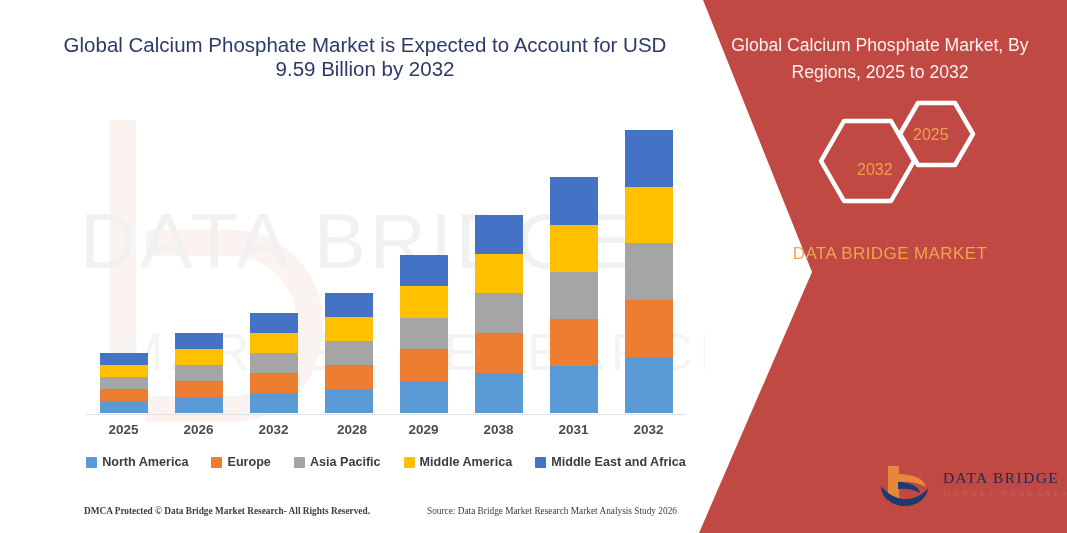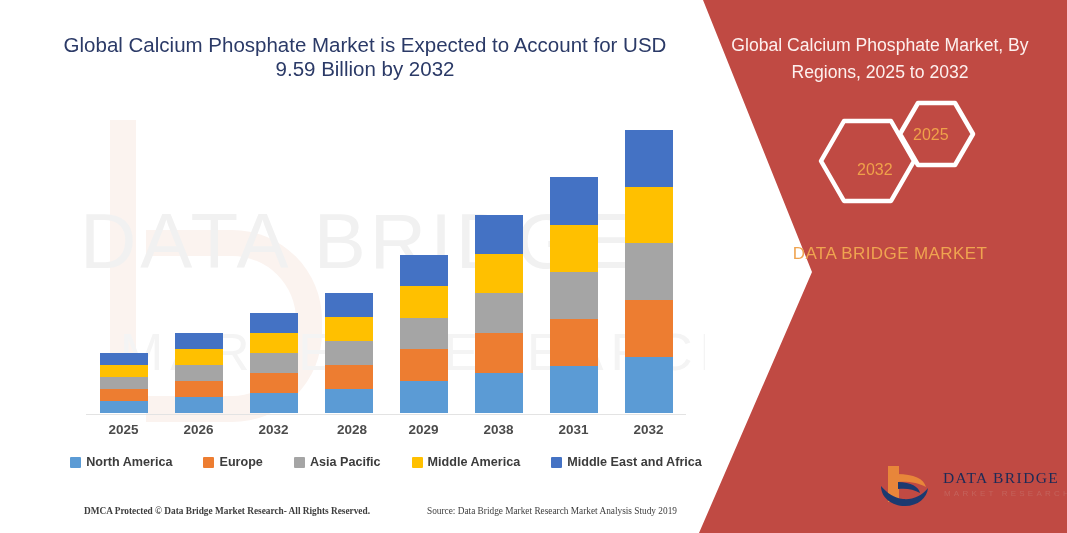--- a/index.html
+++ b/index.html
@@ -106,21 +106,21 @@
   }
 
   
   .legend {
     position: absolute;
     left: 86px; top: 455px;
     width: 600px;
     display: flex;
     justify-content: center;
     align-items: center;
-    gap: 31px;
+    gap: 23px;
     flex-wrap: nowrap;
   }
   .legend-item {
     display: flex;
     align-items: center;
     gap: 5px;
     white-space: nowrap;
   }
   .legend-swatch {
     width: 11px; height: 11px;
@@ -332,21 +332,21 @@
         <span class="legend-label">Middle America</span>
       </div>
       <div class="legend-item">
         <span class="legend-swatch" style="background: rgb(68, 114, 196);"></span>
         <span class="legend-label">Middle East and Africa</span>
       </div>
     </div>
 
   <div class="footer">
     <div class="footer-dmca">DMCA Protected © Data Bridge Market Research-  All Rights Reserved.</div>
-    <div class="footer-source">Source: Data Bridge Market Research  Market Analysis Study 2019</div>
+    <div class="footer-source">Source: Data Bridge Market Research  Market Analysis Study 2026</div>
   </div>
 
   <div class="red-panel">
     <svg width="1067" height="533" viewBox="0 0 1067 533">
       <path d="M703,0 L1067,0 L1067,533 L699,533 L812,272 Z" fill="#c04a43"></path>
     </svg>
   </div>
 
   <div class="right-content">
     <div class="right-title">Global Calcium Phosphate Market, By Regions, 2025 to 2032</div>

